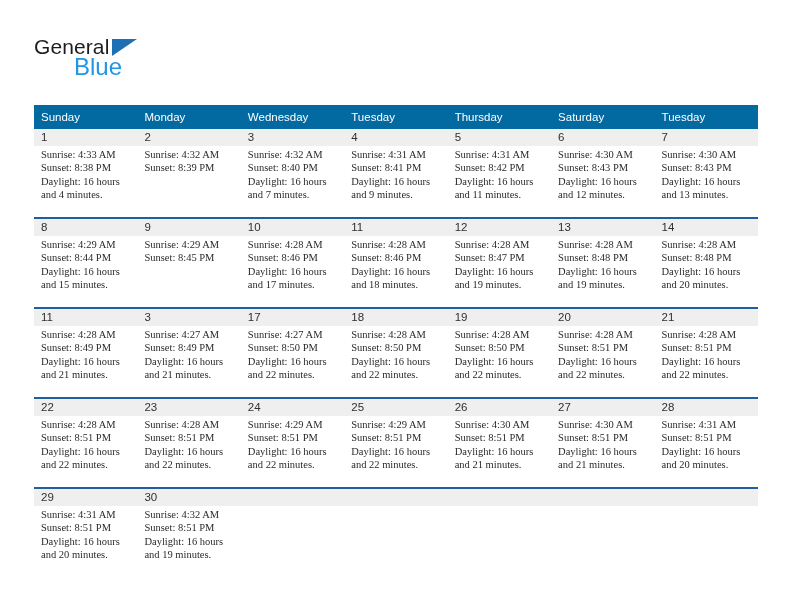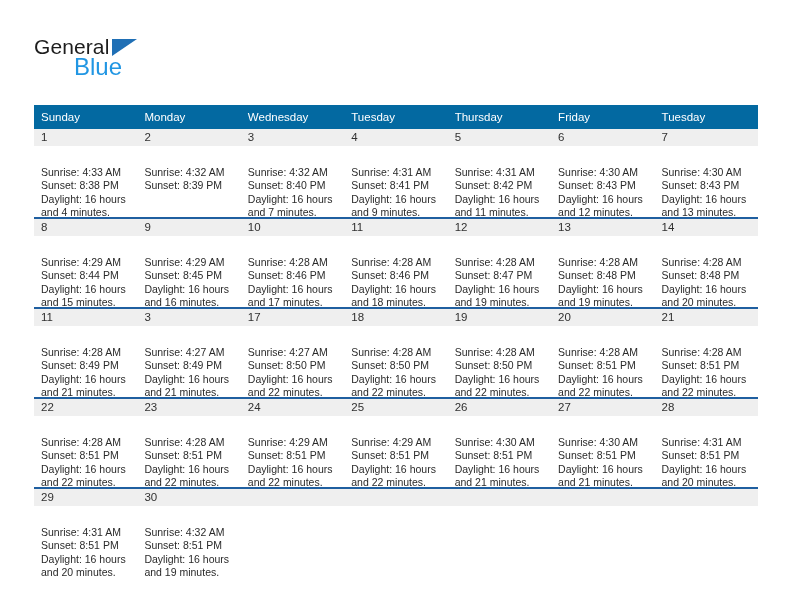--- a/index.html
+++ b/index.html
@@ -131,24 +131,25 @@
     box-sizing: border-box;
     padding: 0 0 0 7px;
     font-size: 11.5px;
     line-height: 17px;
     color: #303030;
   }
   .daycell.empty .daynum-band {
     background: #efefef;
   }
   .details {
-    padding: 20px 4px 0 7px;
+    padding: 2px 4px 0 7px;
     font-size: 10.5px;
     line-height: 13.4px;
     color: #2a2a2a;
+    font-family: Liberation Serif, serif;
   }
   .details div {
     white-space: nowrap;
   }
   .details .dl-wrap {
     white-space: normal;
     max-width: 96px;
   }
 </style>
 </head>
@@ -168,21 +169,21 @@
   </div>
 
   <div class="calendar">
 
     <div class="weekdays">
       <div class="weekday">Sunday</div>
       <div class="weekday">Monday</div>
       <div class="weekday">Wednesday</div>
       <div class="weekday">Tuesday</div>
       <div class="weekday">Thursday</div>
-      <div class="weekday">Friday</div>
+      <div class="weekday">Saturday</div>
       <div class="weekday">Tuesday</div>
     </div>
 
     <div id="weeks-container">
         <div class="week">
           <div class="daycell">
             <div class="daynum-band">1</div>
             <div class="details">
               <div>Sunrise: 4:33 AM</div>
               <div>Sunset: 8:38 PM</div>
@@ -244,21 +245,20 @@
               <div>Sunrise: 4:29 AM</div>
               <div>Sunset: 8:44 PM</div>
               <div class="dl-wrap">Daylight: 16 hours and 15 minutes.</div>
             </div>
           </div>
           <div class="daycell">
             <div class="daynum-band">9</div>
             <div class="details">
               <div>Sunrise: 4:29 AM</div>
               <div>Sunset: 8:45 PM</div>
-              <div class="dl-wrap">Daylight: 16 hours and 16 minutes.</div>
             </div>
           </div>
           <div class="daycell">
             <div class="daynum-band">10</div>
             <div class="details">
               <div>Sunrise: 4:28 AM</div>
               <div>Sunset: 8:46 PM</div>
               <div class="dl-wrap">Daylight: 16 hours and 17 minutes.</div>
             </div>
           </div>

